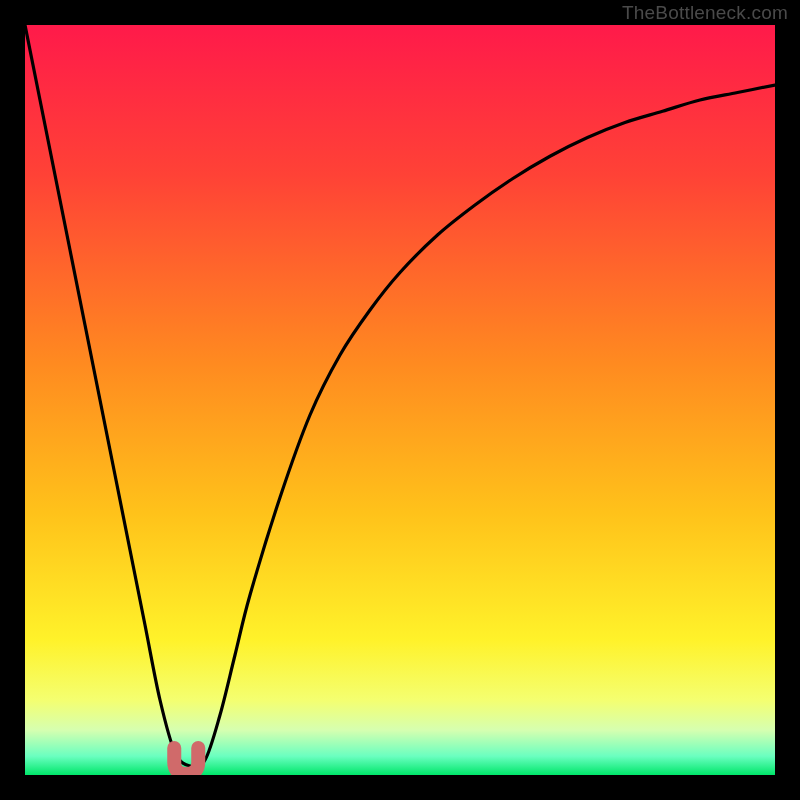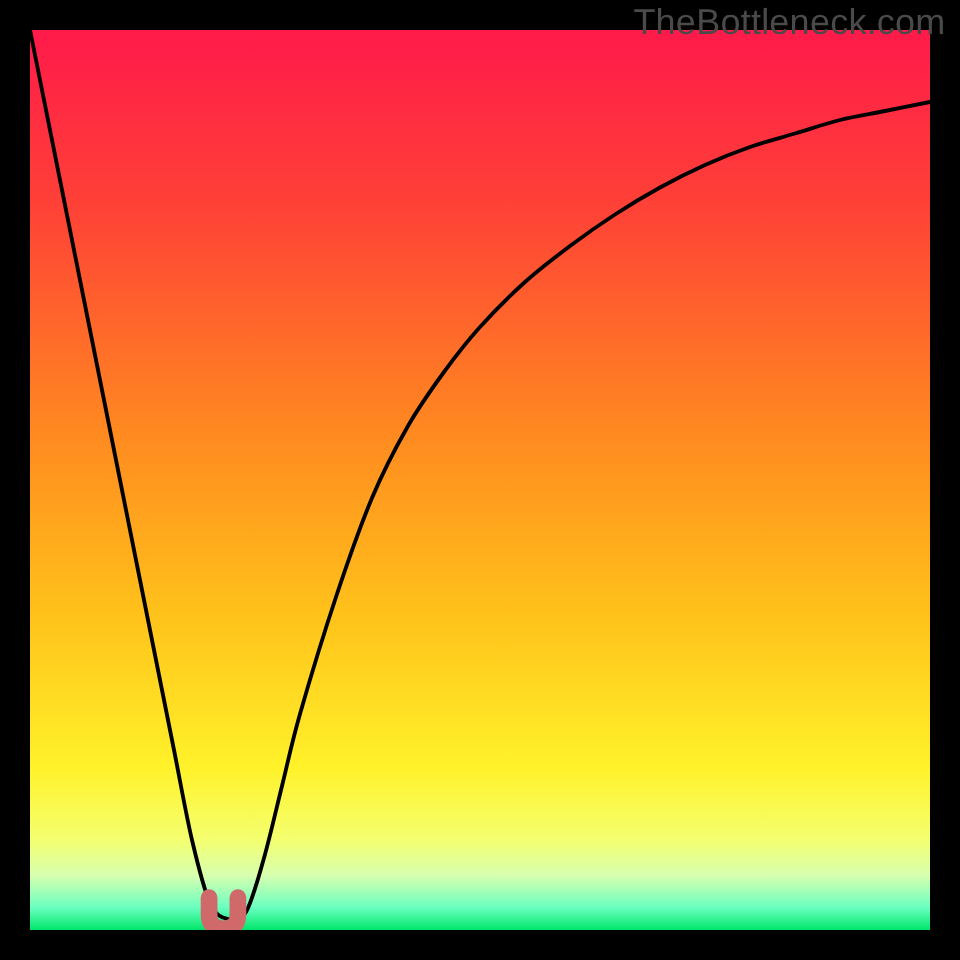--- a/index.html
+++ b/index.html
@@ -32,21 +32,21 @@
     position: absolute;
     inset: 0;
     width: 100%;
     height: 100%;
   }
   .watermark {
     position: absolute;
     top: 2px;
     right: 12px;
     color: #4a4a4a;
-    font-size: 30px;
+    font-size: 19px;
     font-weight: 500;
     letter-spacing: 0.2px;
     user-select: none;
   }
 </style>
 </head>
 <body>
 
 <div class="frame">
 

